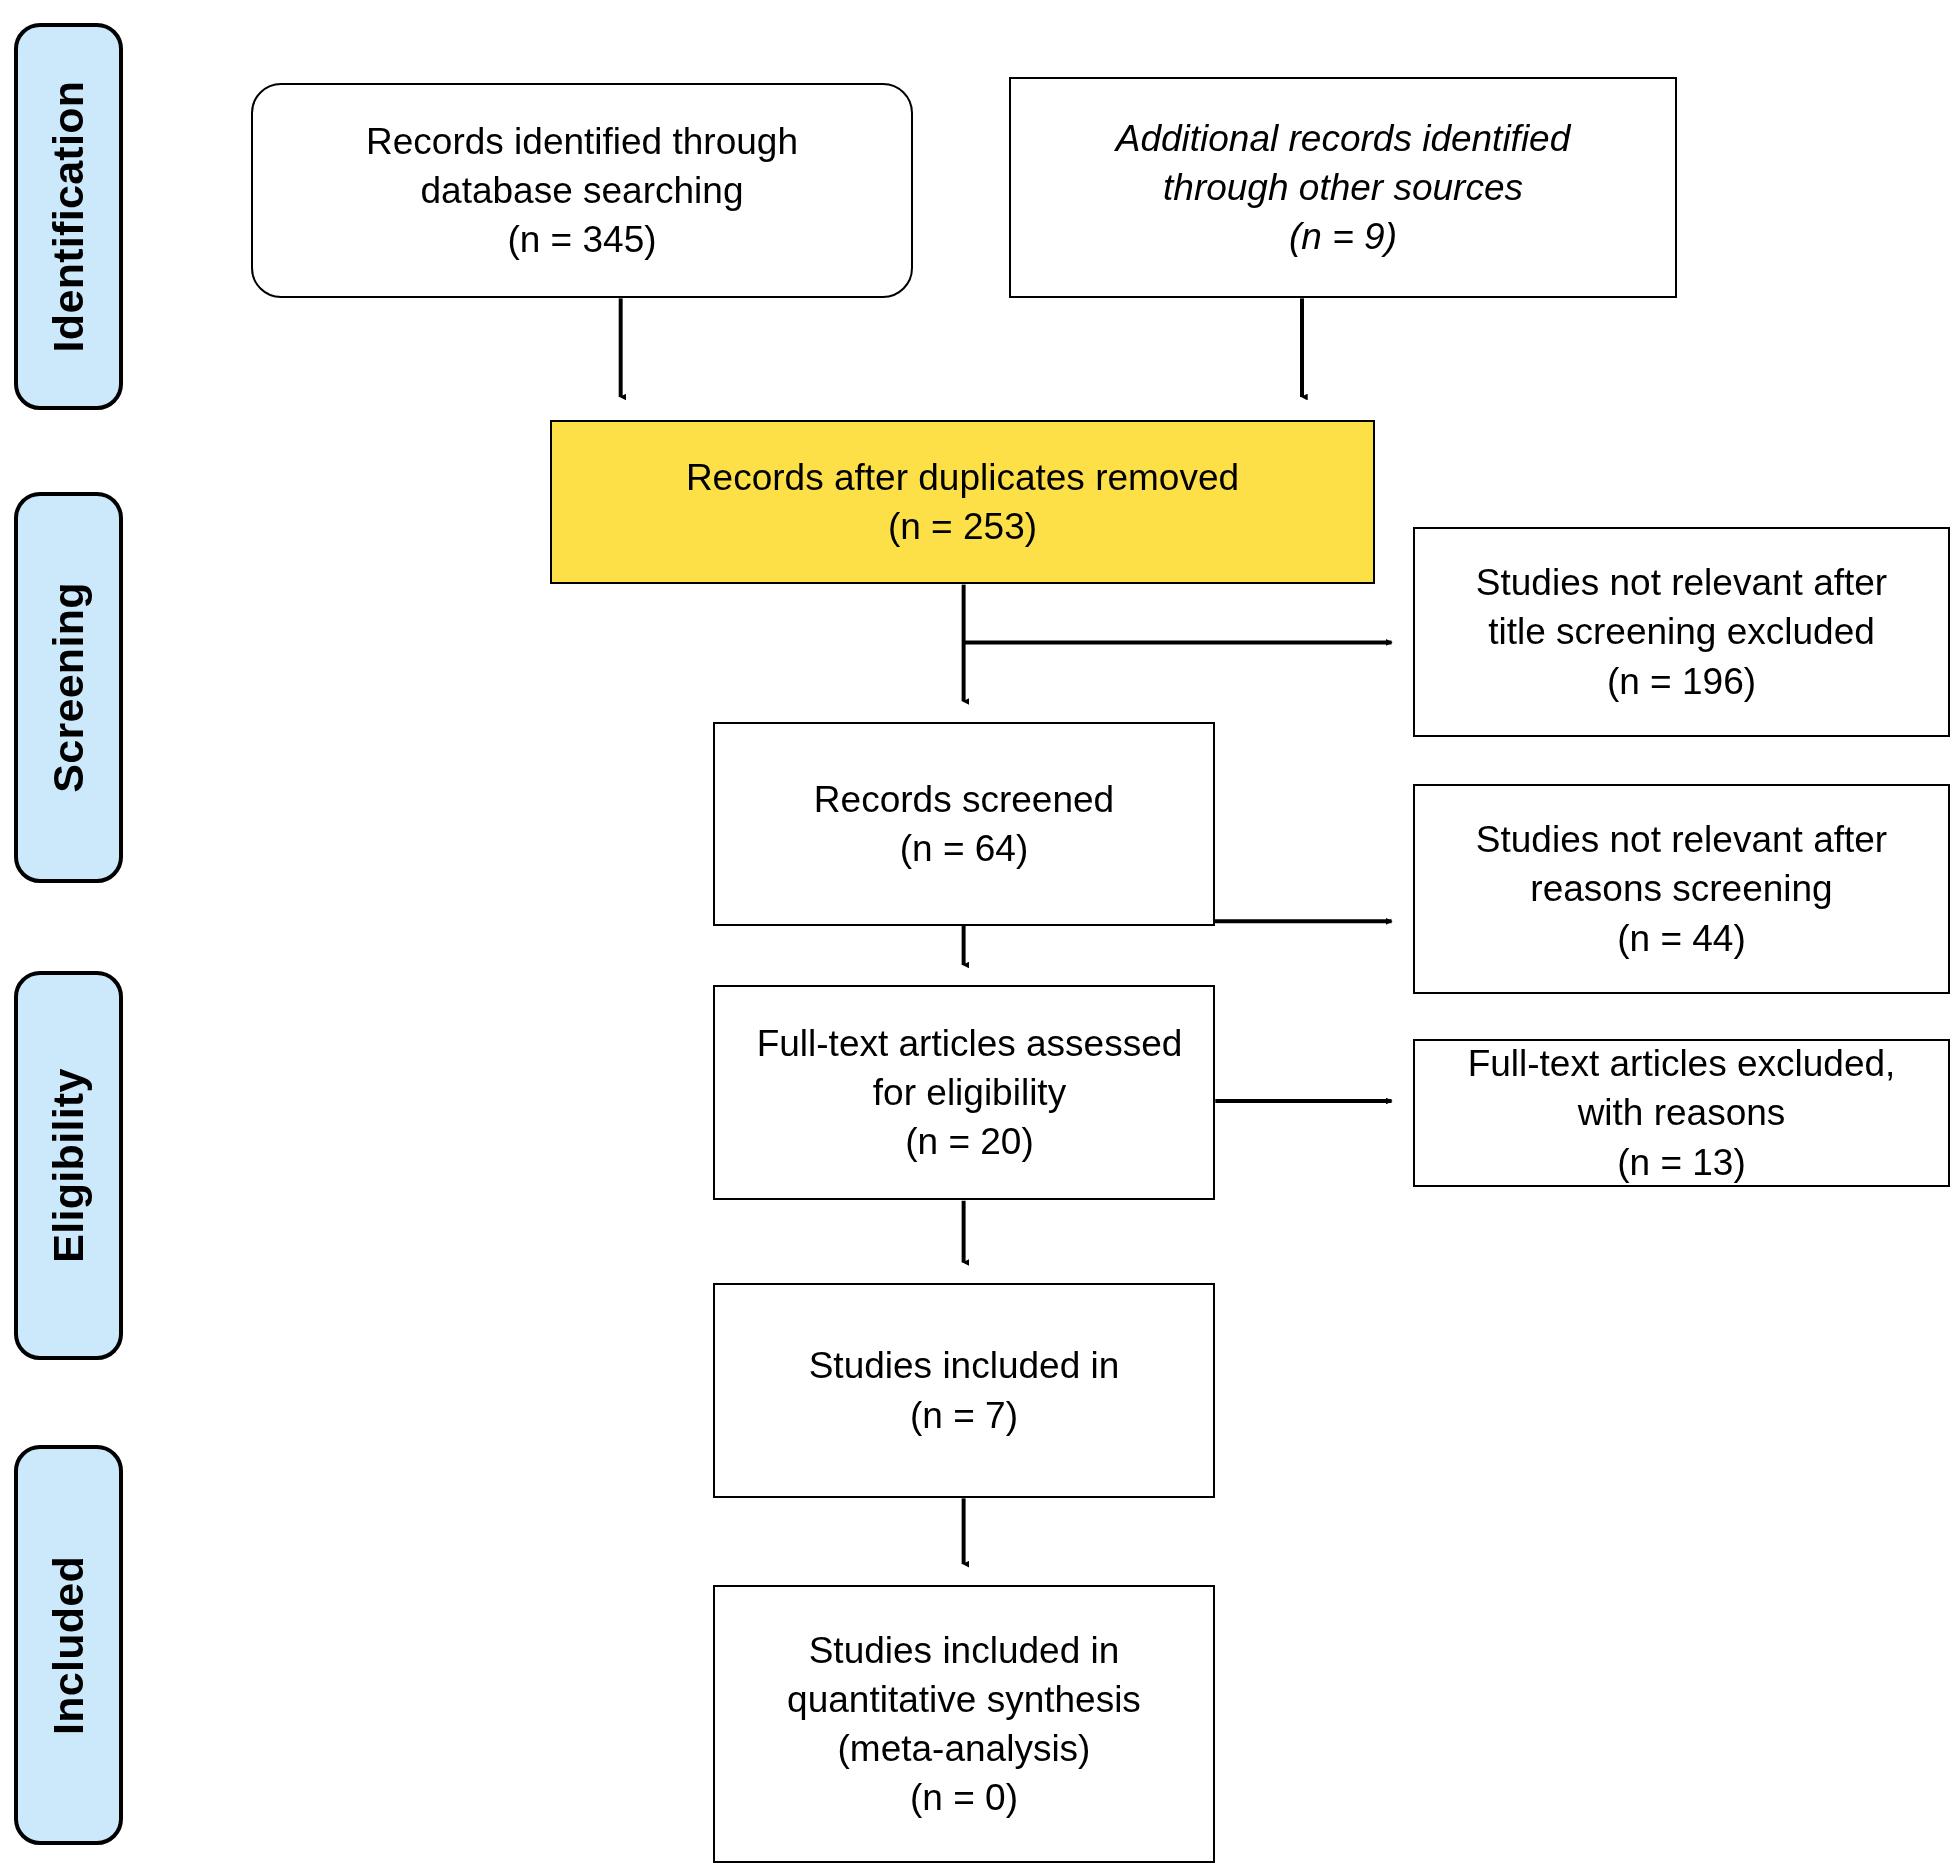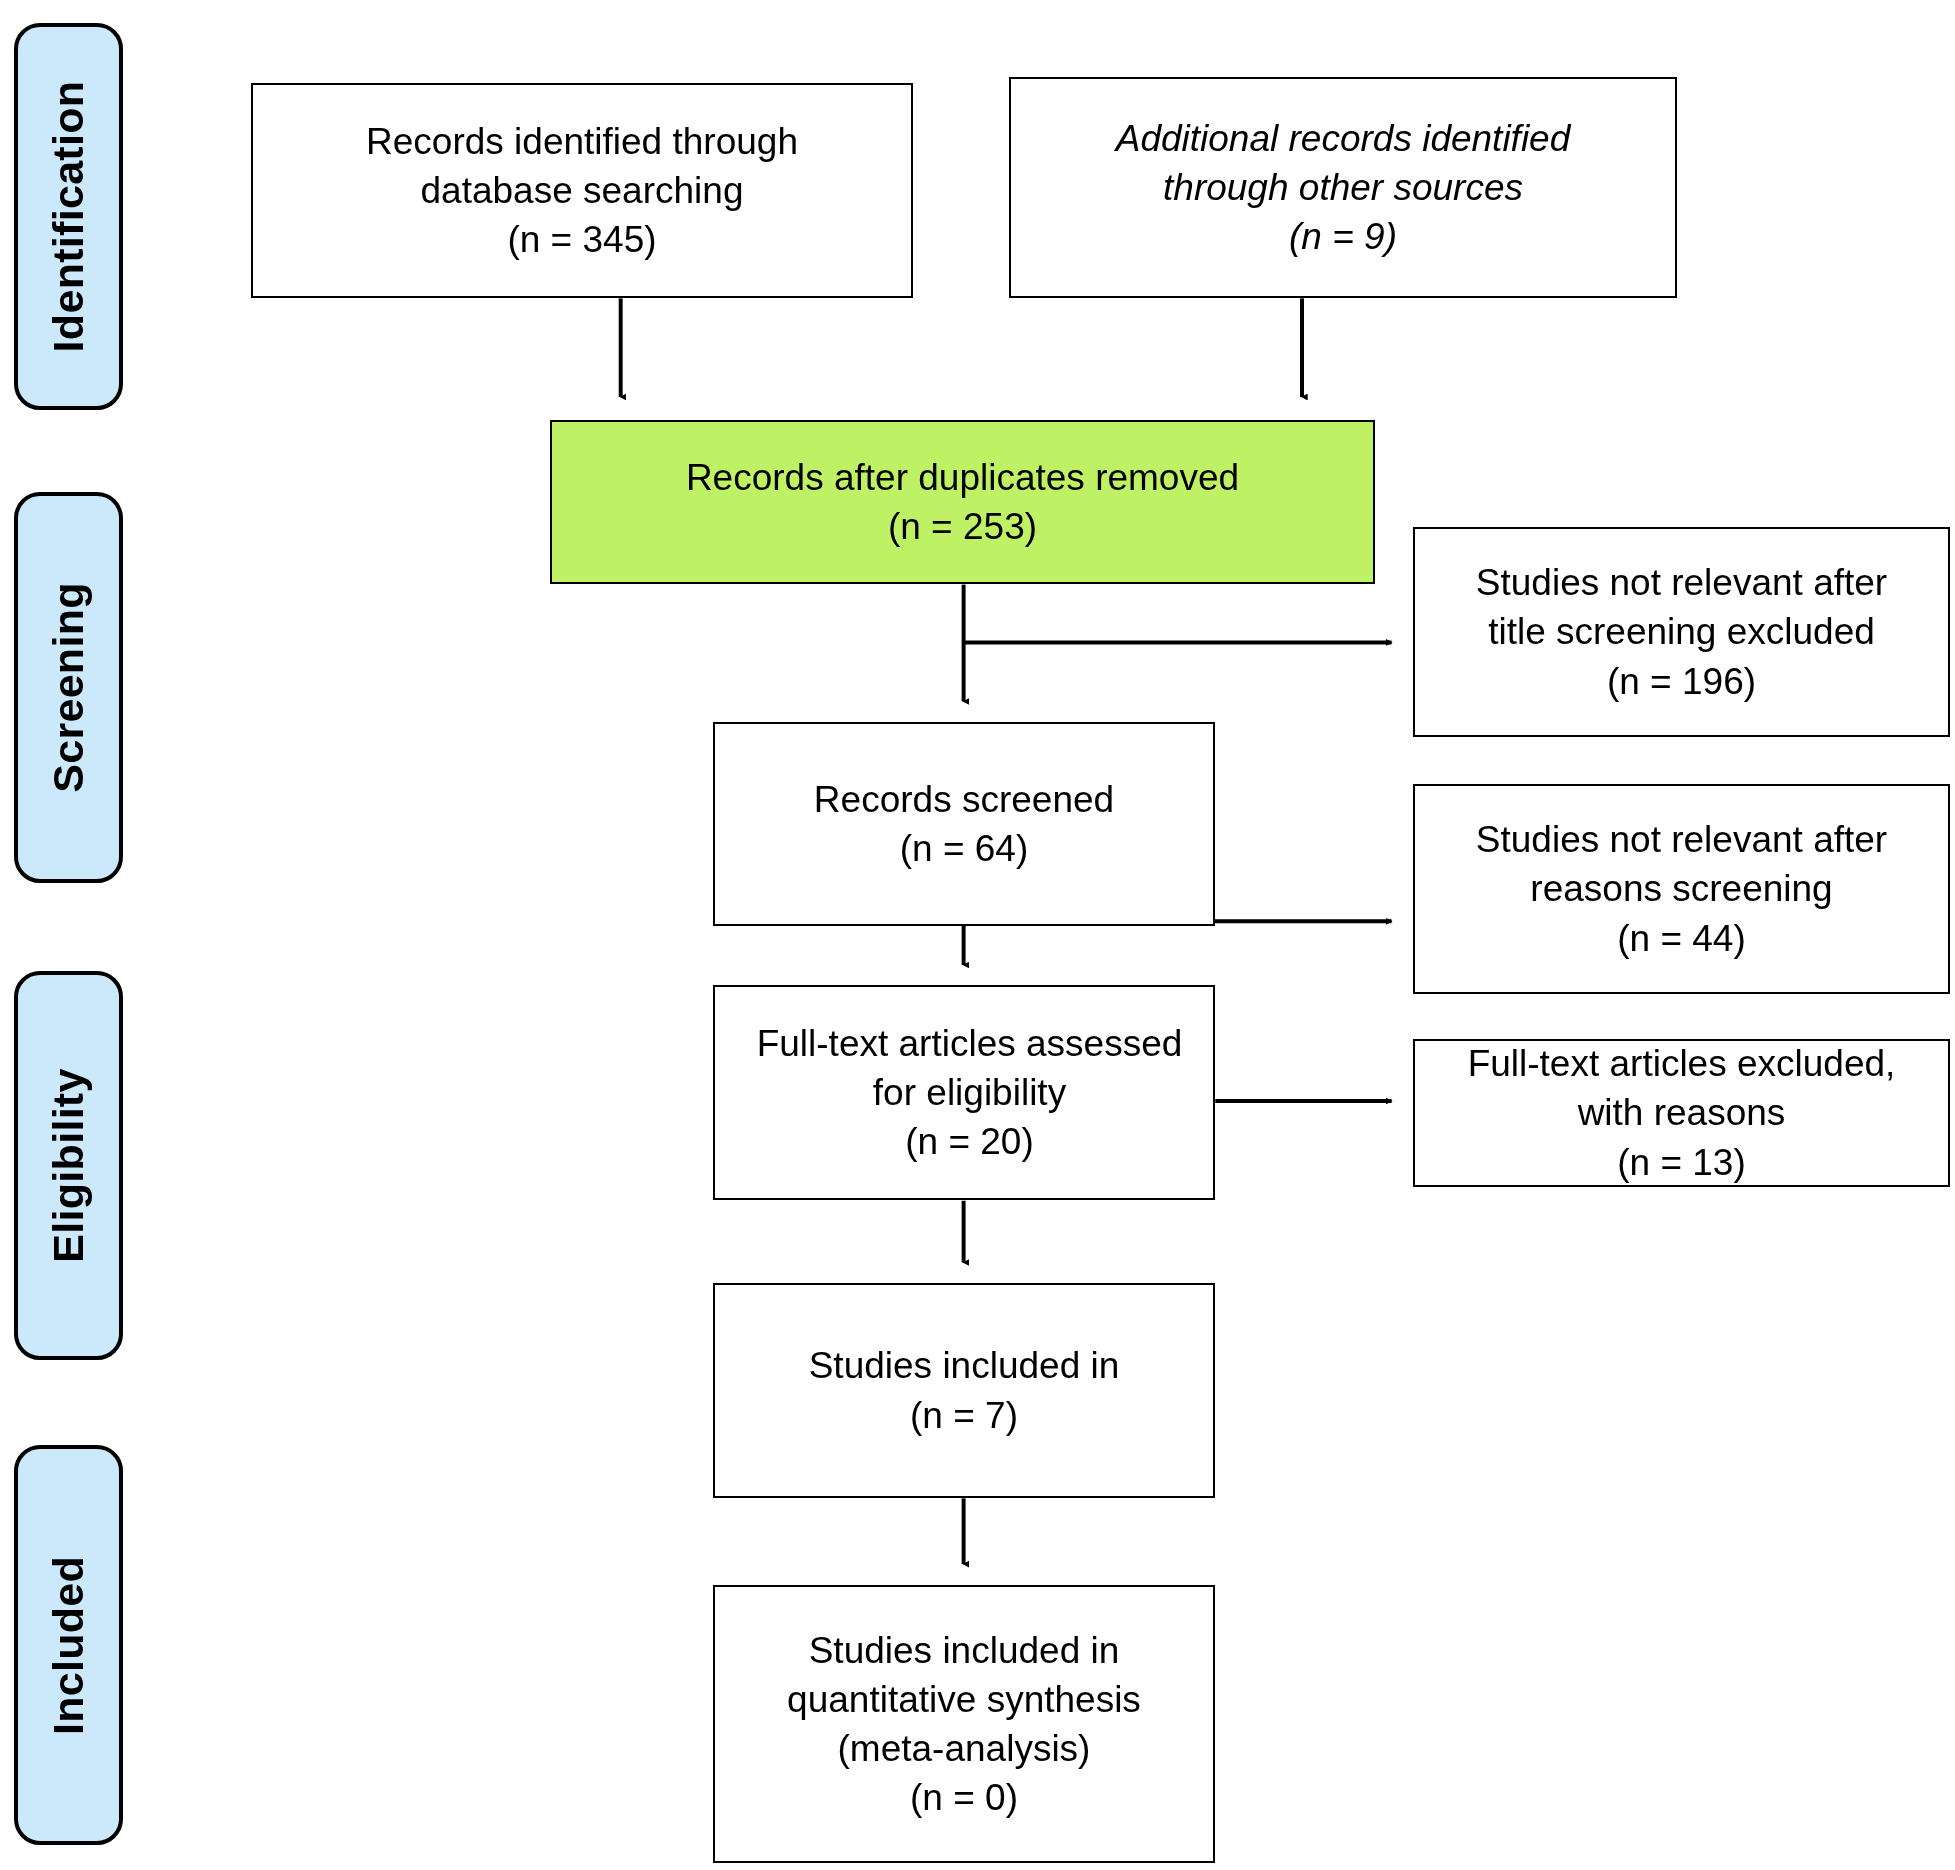--- a/index.html
+++ b/index.html
@@ -112,33 +112,33 @@
   </div>
 
   <div class="stage-pill" style="left: 14px; top: 971px; width: 109px; height: 389px; background: rgb(204, 233, 251); border-color: rgb(0, 0, 0);">
     <span class="stage-pill-label">Eligibility</span>
   </div>
 
   <div class="stage-pill" style="left: 14px; top: 1445px; width: 109px; height: 400px; background: rgb(204, 233, 251); border-color: rgb(0, 0, 0);">
     <span class="stage-pill-label">Included</span>
   </div>
 
-  <div class="flow-box" style="left: 251px; top: 83px; width: 662px; height: 215px; background: rgb(255, 255, 255); border-color: rgb(0, 0, 0);">
+  <div class="flow-box" style="left: 251px; top: 83px; width: 662px; height: 215px; background: rgb(255, 255, 255); border-color: rgb(0, 0, 0); border-radius: 30px;">
     <div class="flow-box-line">Records identified through</div>
     <div class="flow-box-line">database searching</div>
     <div class="flow-box-line">(n = 345)</div>
   </div>
 
   <div class="flow-box" style="left: 1009px; top: 77px; width: 668px; height: 221px; background: rgb(255, 255, 255); border-color: rgb(0, 0, 0); font-style: italic;">
     <div class="flow-box-line">Additional records identified</div>
     <div class="flow-box-line">through other sources</div>
     <div class="flow-box-line">(n = 9)</div>
   </div>
 
-  <div class="flow-box" style="left: 550px; top: 420px; width: 825px; height: 164px; background: #bef264; border-color: rgb(0, 0, 0);">
+  <div class="flow-box" style="left: 550px; top: 420px; width: 825px; height: 164px; background: #fde047; border-color: rgb(0, 0, 0);">
     <div class="flow-box-line">Records after duplicates removed</div>
     <div class="flow-box-line">(n = 253)</div>
   </div>
 
   <div class="flow-box" style="left: 1413px; top: 527px; width: 537px; height: 210px; background: rgb(255, 255, 255); border-color: rgb(0, 0, 0);">
     <div class="flow-box-line">Studies not relevant after</div>
     <div class="flow-box-line">title screening excluded</div>
     <div class="flow-box-line">(n = 196)</div>
   </div>
 

